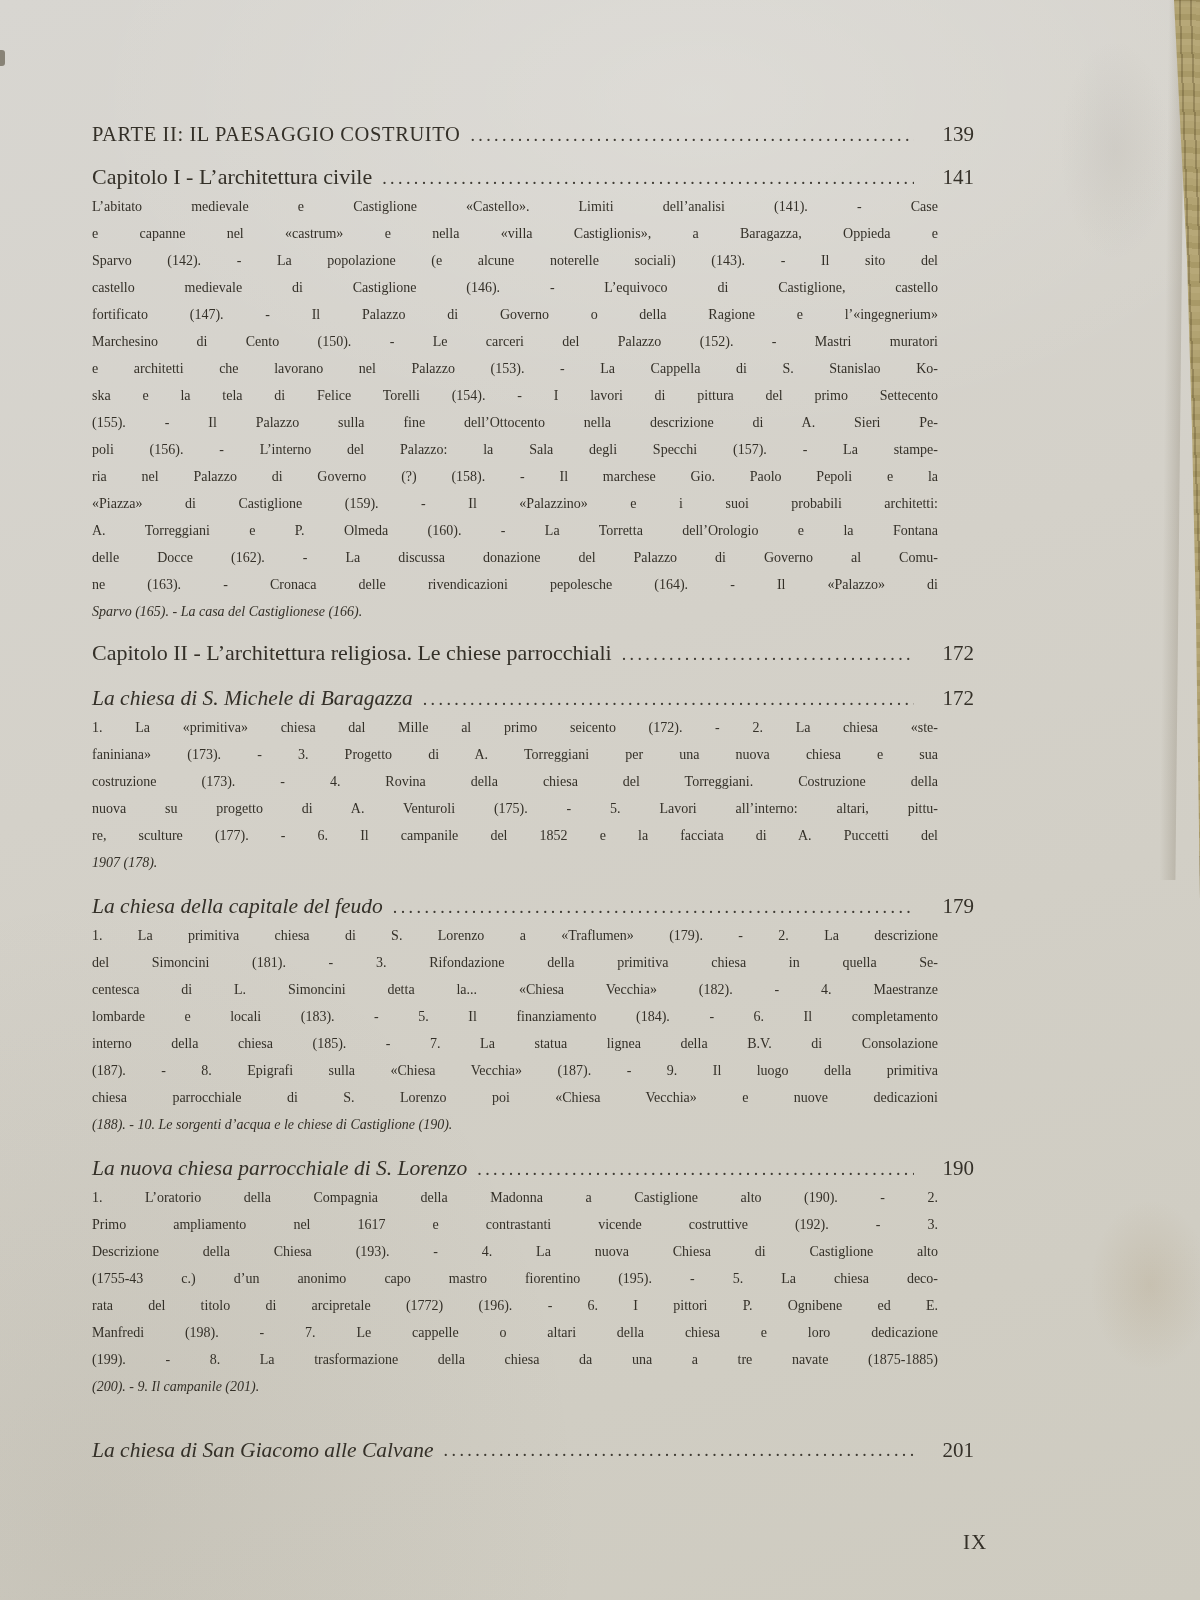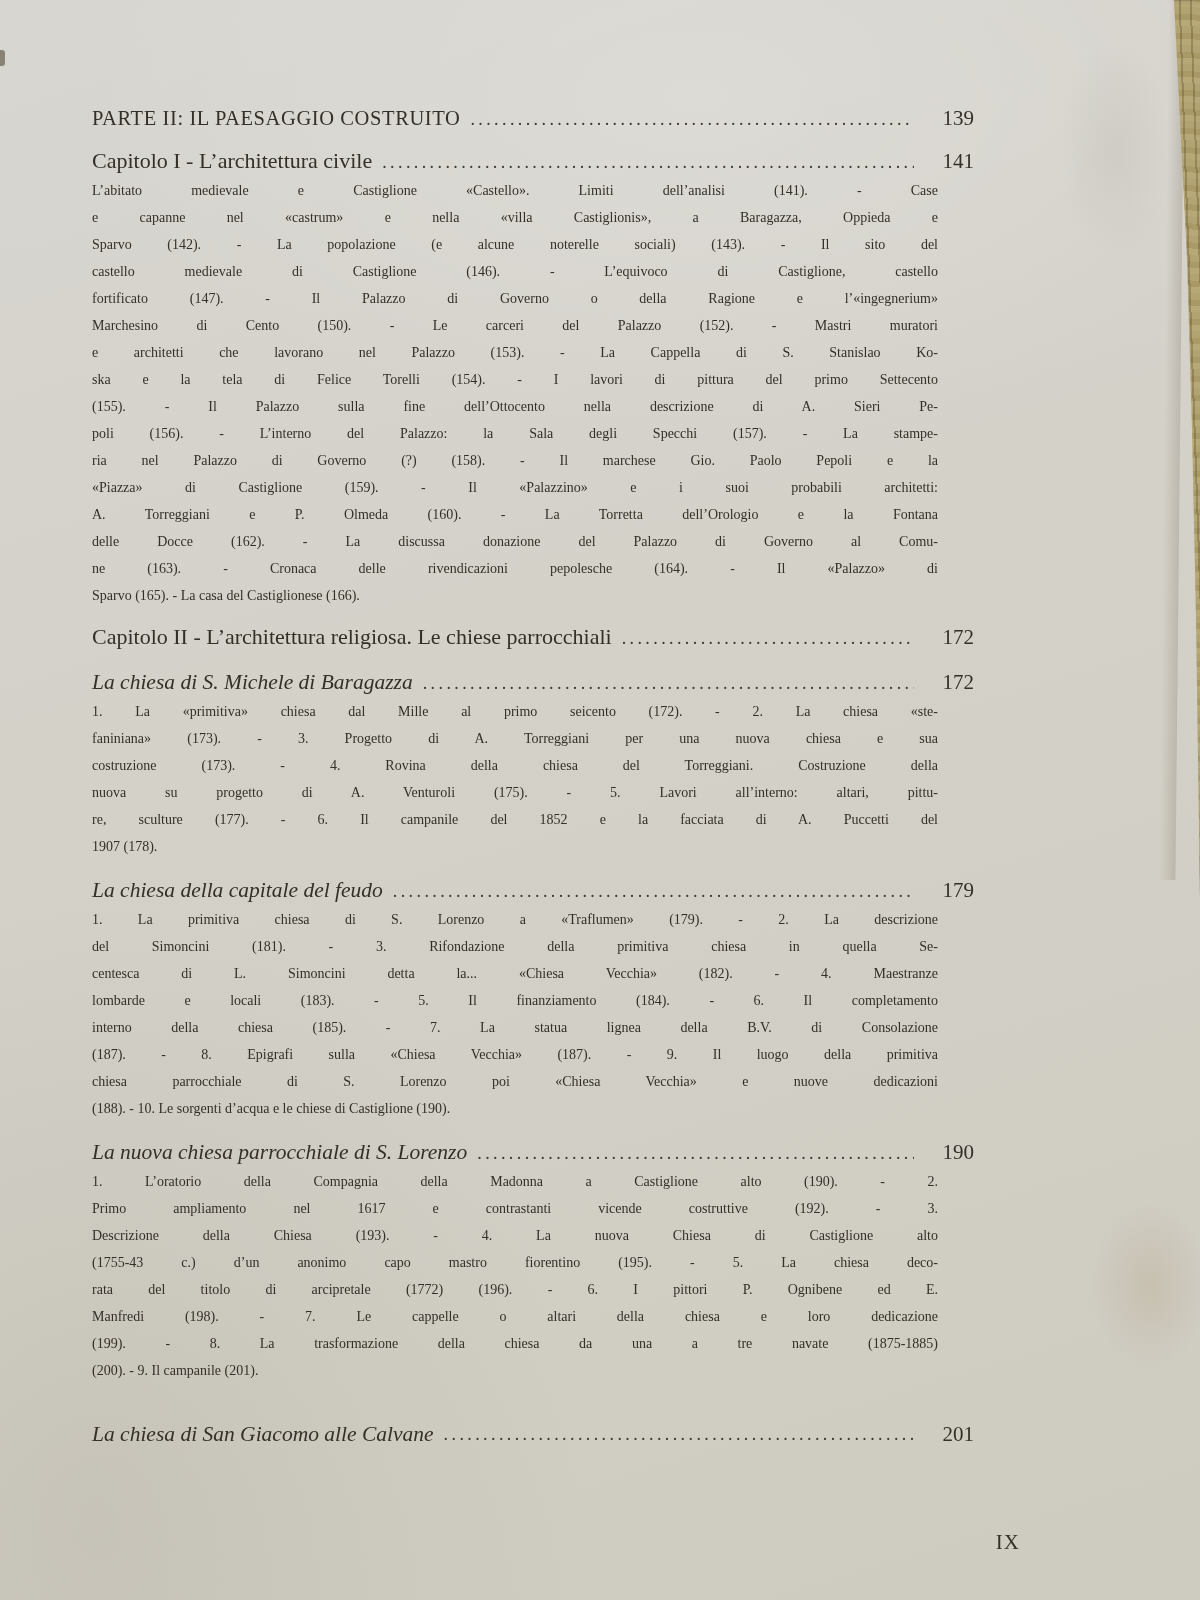--- a/index.html
+++ b/index.html
@@ -41,35 +41,35 @@
 
   .row{ display:flex; align-items:baseline; line-height:28px; }
   .row .label{ white-space:nowrap; }
   .row .leader{
     flex:1 1 auto; overflow:hidden; white-space:nowrap;
     font-size:18px; letter-spacing:3.4px; margin:0 8px 0 10px;
     color:var(--ink); opacity:.92;
   }
   .row .pageno{ flex:0 0 52px; text-align:right; font-size:21px; }
 
-  .row.part{ margin-top:0; }
+  .row.part{ margin-top:16px; }
   .row.part .label{ font-size:20.5px; letter-spacing:.6px; }
   .row.chapter{ margin-top:14px; }
   .row.chapter .label{ font-size:22px; }
   .row.section{ margin-top:16px; }
   .row.section .label{ font-style:italic; font-size:21.5px; }
   .row.section:last-of-type{ margin-top:36px;align-items:center; }
 
   .para{ margin-top:1px; width:846px; font-size:14px; line-height:27px; }
   .para .jline{ text-align:justify; text-align-last:justify; }
-  .para .jline.last{ text-align-last:left; }
+  .para .jline.last{ text-align-last:left;font-style:italic; }
 
   .folio{
     position:absolute; left:930px; top:1530px; width:90px;
-    text-align:right; font-size:21px; letter-spacing:1px;
+    text-align:center; font-size:21px; letter-spacing:1px;
   }
 </style>
 </head>
 <body>
 
 <div class="photo">
   <div class="page-edge-shadow"></div>
   <div class="wood"></div>
   <div class="stain-1"></div>
   <div class="stain-2"></div>

